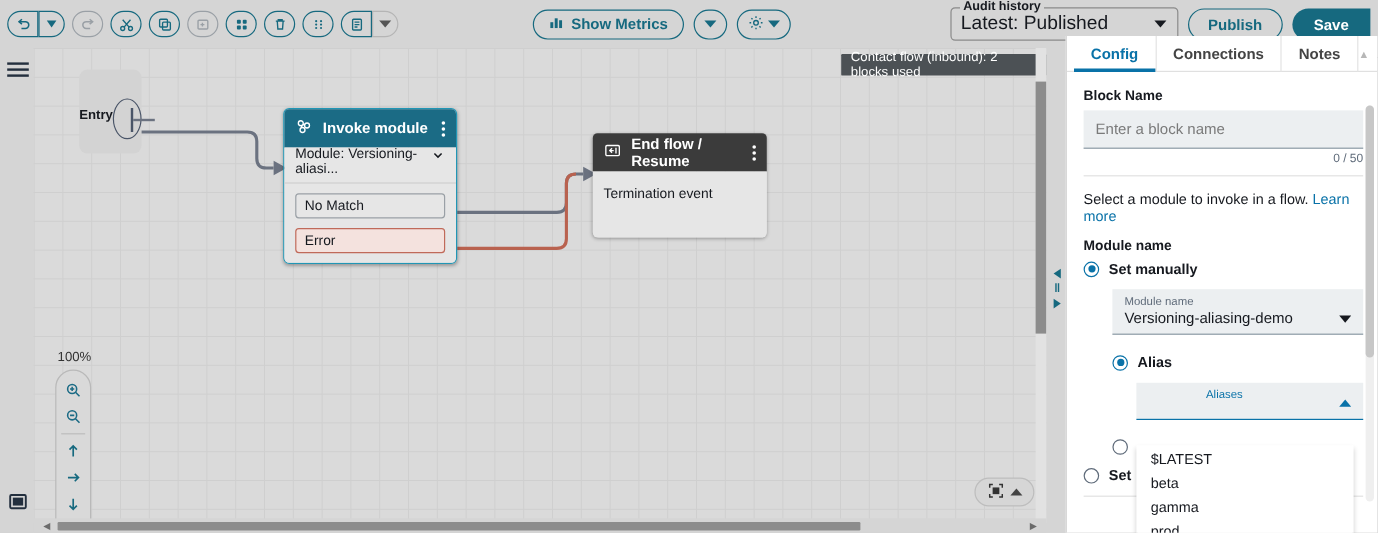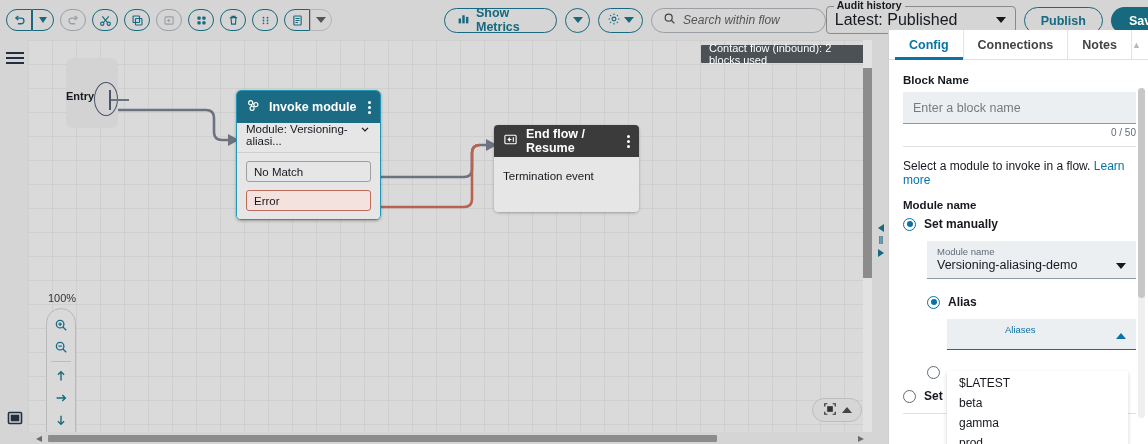--- a/index.html
+++ b/index.html
@@ -146,21 +146,21 @@
   }
   .module-row .chev { margin-left: auto; color:#16191f; font-size: 13px; }
   .branch {
     margin: 8px 9px 0 9px; height: 21px; border-radius: 3px;
     display: flex; align-items: center; padding: 0 7px; font-size: 11.5px; color: #16191f;
   }
   .branch.nomatch { background: #e6e6e6; border: 1px solid #9aa0a6; }
   .branch.error { background: #f4e2de; border: 1px solid #c06a5a; }
 
   #node-end {
-    left: 466px; top: 85px; width: 145px;
+    left: 466px; top: 71px; width: 145px;
     box-shadow: 0 1px 3px rgba(0,0,0,.3);
   }
   #node-end .node-head { background: #3b3b3b; }
   #node-end .node-body { height: 55px; padding: 13px 9px 0 9px; font-size: 11.5px; color: #16191f; }
 
   .tooltip {
     position: absolute; left: 673px; top: 5px; height: 18px;
     background: #4c5155; color: #fff; font-size: 11px;
     display: flex; align-items: center; padding: 0 8px; border-radius: 1px;
   }
@@ -365,29 +365,20 @@
           <span class="tri-dn"></span>
         </div>
       <div class="gear-group">
         <span>
           <svg width="14" height="14" viewBox="0 0 16 16" fill="none" stroke="currentColor" stroke-width="1.3">
             <circle cx="8" cy="8" r="2.2"></circle>
             <path d="M8 1.8v1.6M8 12.6v1.6M1.8 8h1.6M12.6 8h1.6M3.6 3.6l1.1 1.1M11.3 11.3l1.1 1.1M12.4 3.6l-1.1 1.1M4.7 11.3l-1.1 1.1"></path>
           </svg>
         </span>
         <span class="tri-dn"></span>
-      </div>
-      <div class="searchbox">
-        <span>
-          <svg width="13" height="13" viewBox="0 0 16 16" fill="none" stroke="#444" stroke-width="1.5">
-            <circle cx="7" cy="7" r="4.3"></circle>
-              <path d="M10.2 10.2 14 14"></path>
-          </svg>
-        </span>
-        <span class="ph">Search within flow</span>
       </div>
     </div>
 
     <div class="tb-right">
       <div class="fieldset-sel">
         <span class="legend">Audit history</span>
         <span class="val">Latest: Published</span>
         <span class="tri-dn"></span>
       </div>
       <div class="btn-publish">Publish</div>

